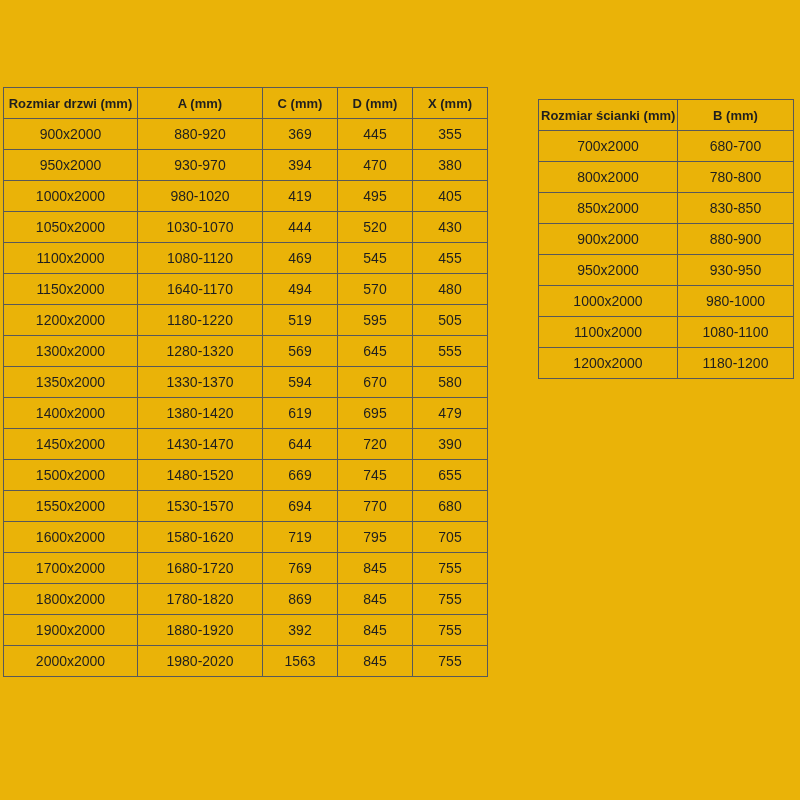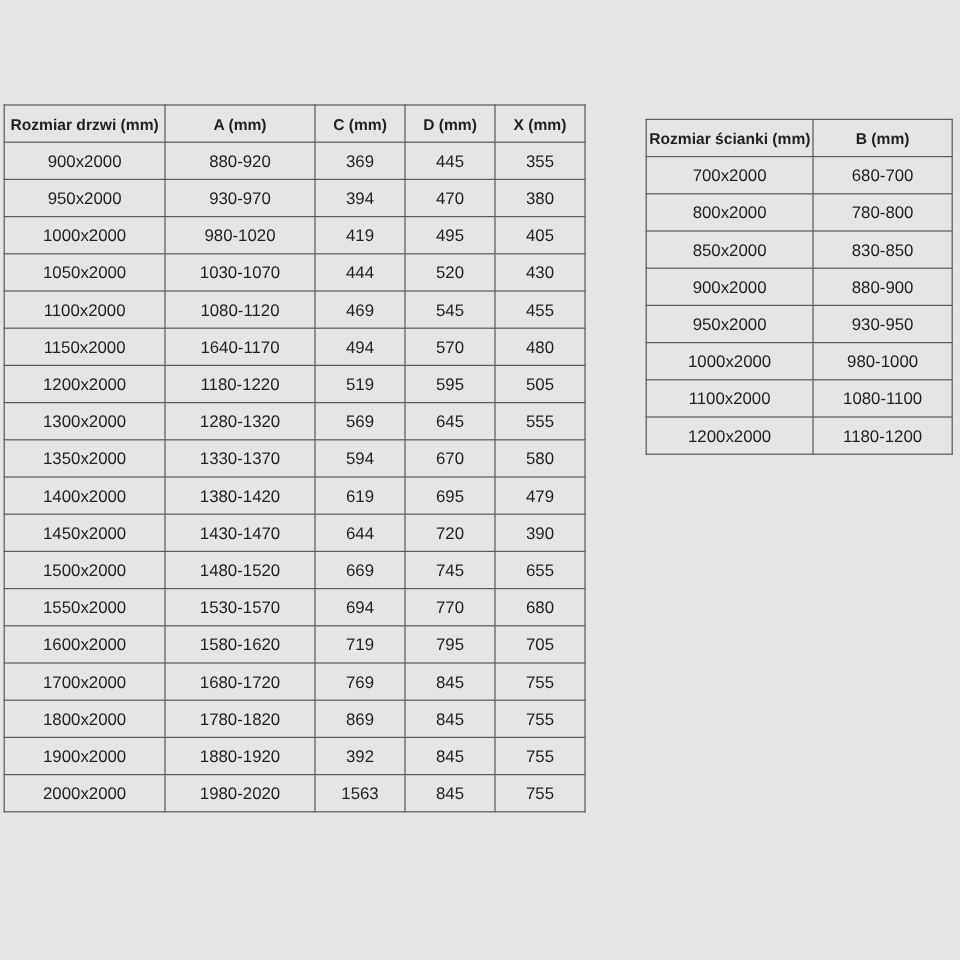--- a/index.html
+++ b/index.html
@@ -7,21 +7,21 @@
     padding: 0;
     width: 800px;
     height: 800px;
     background: #ffffff;
     font-family: "Liberation Sans", sans-serif;
   }
   .page {
     position: relative;
     width: 800px;
     height: 800px;
-    background: #e5e5e5;
+    background: #eab308;
     overflow: hidden;
   }
   table.spec {
     border-collapse: collapse;
     table-layout: fixed;
     position: absolute;
     color: #1f1f1f;
   }
   table.spec th, table.spec td {
     border: 1px solid #595959;

